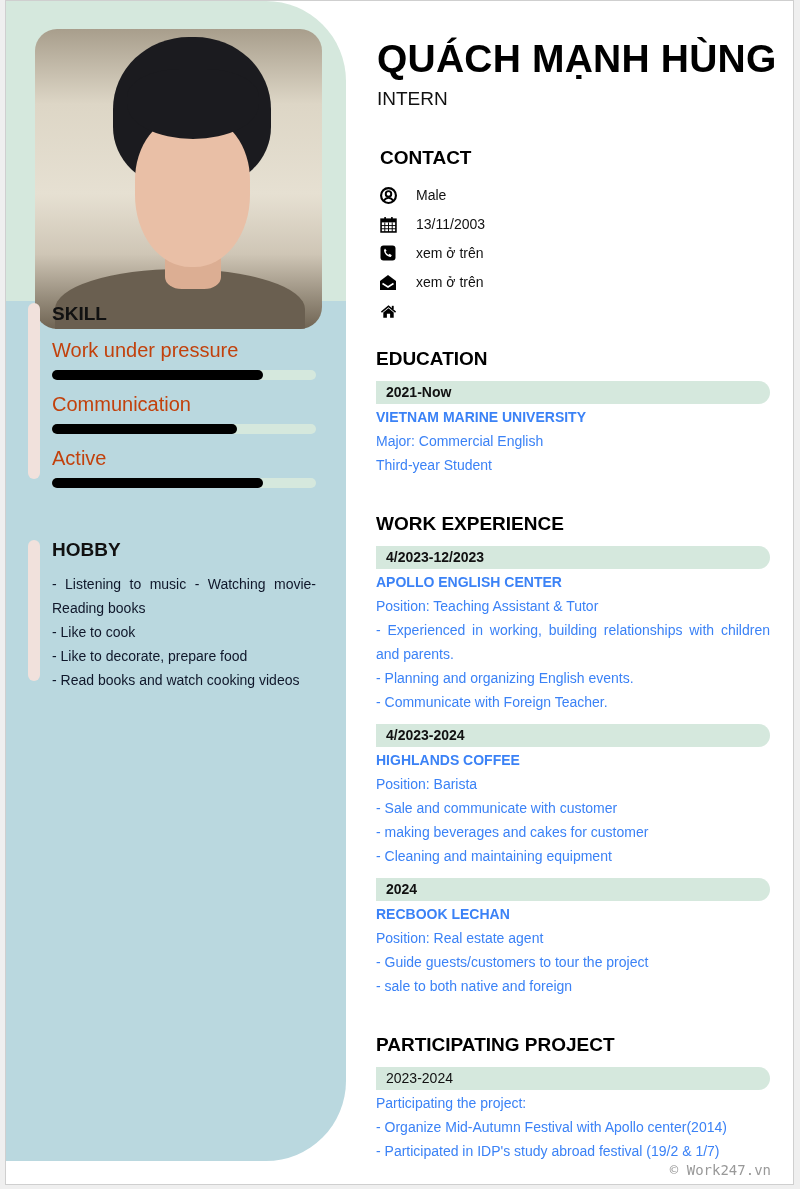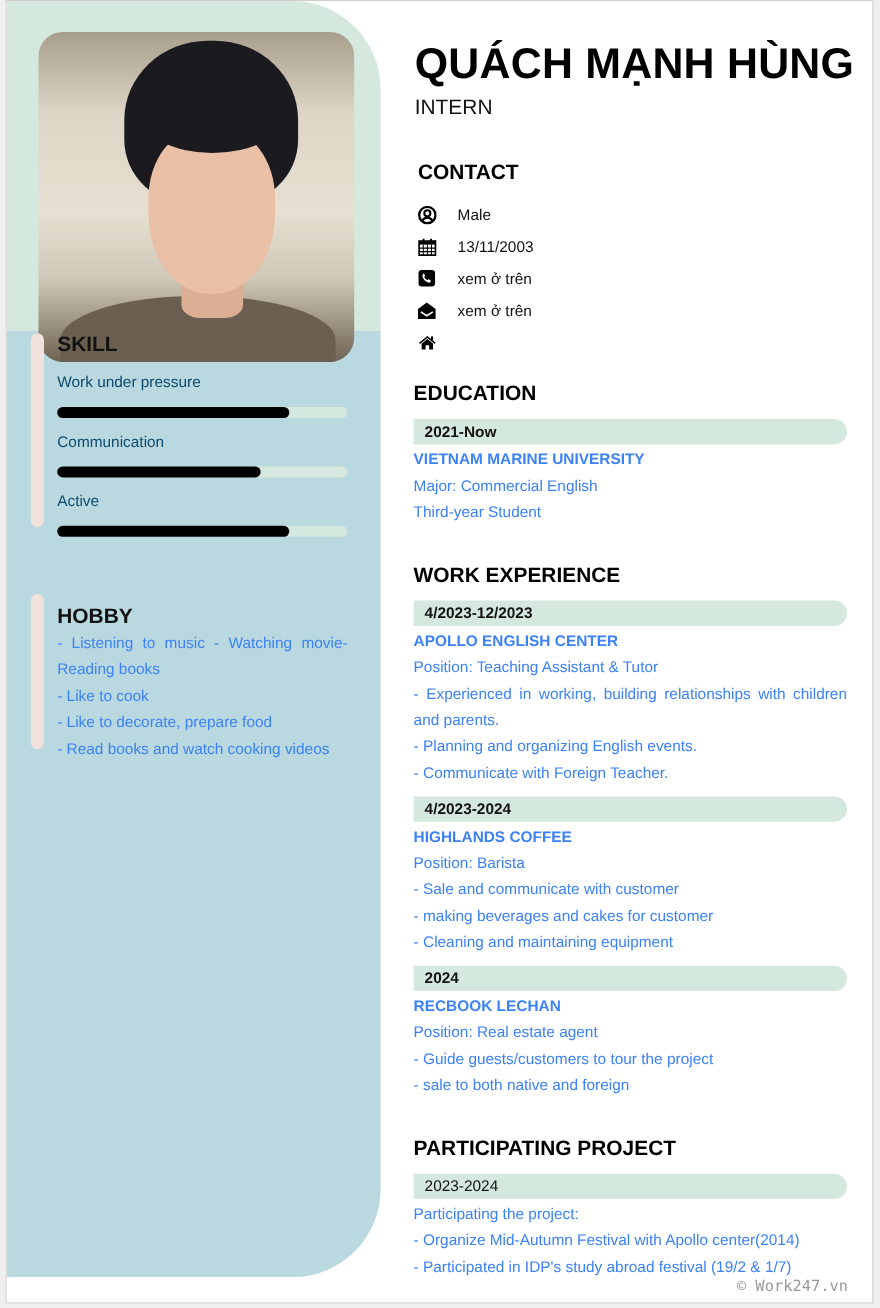--- a/index.html
+++ b/index.html
@@ -12,24 +12,24 @@
   .photo { position: absolute; left: 29px; top: 28px; width: 287px; height: 300px; border-radius: 22px; overflow: hidden;
     background: linear-gradient(180deg, #a89e8c 0%, #ddd6c6 25%, #e6e0d2 55%, #cfc6b6 75%, #6f6453 100%); }
   .photo .hair { position: absolute; left: 78px; top: 8px; width: 158px; height: 150px; background: #1b1b1f; border-radius: 48% 48% 40% 40%; }
   .photo .face { position: absolute; left: 100px; top: 88px; width: 115px; height: 150px; background: #e9bfa6; border-radius: 42% 42% 48% 48%; }
   .photo .fringe { position: absolute; left: 92px; top: 40px; width: 132px; height: 70px; background: #1b1b1f; border-radius: 40% 40% 50% 50%; }
   .photo .shirt { position: absolute; left: 20px; top: 240px; width: 250px; height: 80px; background: #6a5f50; border-radius: 50% 50% 0 0; }
   .photo .neck { position: absolute; left: 130px; top: 220px; width: 56px; height: 40px; background: #dcae93; border-radius: 0 0 30% 30%; }
 
   .accent-bar { position: absolute; left: 22px; width: 12px; background: #f1e1dc; border-radius: 6px; }
   .side-title { position: absolute; left: 46px; font-weight: bold; font-size: 19px; color: #111; }
-  .skill-label { position: absolute; left: 46px; font-size: 14px; color: #0c4a6e; }
+  .skill-label { position: absolute; left: 46px; font-size: 20px; color: #c2410c; }
   .bar-track { position: absolute; left: 46px; width: 264px; height: 10px; background: #d5e8dd; border-radius: 5px; }
   .bar-fill { height: 10px; background: #000; border-radius: 5px; }
-  .hobby-list { position: absolute; left: 46px; top: 571px; width: 264px; font-size: 14px; line-height: 24px; color: #3b82f6; }
+  .hobby-list { position: absolute; left: 46px; top: 571px; width: 264px; font-size: 14px; line-height: 24px; color: #0f172a; }
   .hobby-first { text-align: justify; text-align-last: justify; }
 
   
   .name { position: absolute; left: 371px; top: 36px; font-size: 39px; font-weight: bold; color: #000; letter-spacing: 0.2px; }
   .role { position: absolute; left: 371px; top: 87px; font-size: 19px; color: #111; }
   .sec-title { position: absolute; font-size: 19px; font-weight: bold; color: #000; }
   .contact-row { position: absolute; left: 373px; height: 20px; display: flex; align-items: center; font-size: 14px; color: #111; }
   .contact-row .ic { width: 18px; height: 18px; display: inline-flex; align-items: center; justify-content: center; margin-right: 19px; }
   .pill { position: absolute; left: 370px; width: 394px; height: 23px; background: #d5e8dd; border-radius: 0 12px 12px 0; font-size: 14px; font-weight: bold; padding-left: 10px; line-height: 23px; color: #111; }
   .pill.normal { font-weight: normal; }
@@ -66,21 +66,21 @@
   <div class="bar-track" style="top:423px;">
     <div class="bar-fill" style="width:70%;"></div>
   </div>
 
   <div class="skill-label" style="top:446px;">Active</div>
   <div class="bar-track" style="top:477px;">
     <div class="bar-fill" style="width:80%;"></div>
   </div>
 
   <div class="accent-bar" style="top:539px;height:141px;"></div>
-  <div class="side-title" style="top:538px;margin-top:11px;">HOBBY</div>
+  <div class="side-title" style="top:538px;">HOBBY</div>
   <div class="hobby-list">
     <div class="hobby-first">- Listening to music - Watching movie-</div>
     <div>Reading books</div>
     <div>- Like to cook</div>
     <div>- Like to decorate, prepare food</div>
     <div>- Read books and watch cooking videos</div>
   </div>
 
   <div class="name">QUÁCH MẠNH HÙNG</div>
   <div class="role">INTERN</div>

